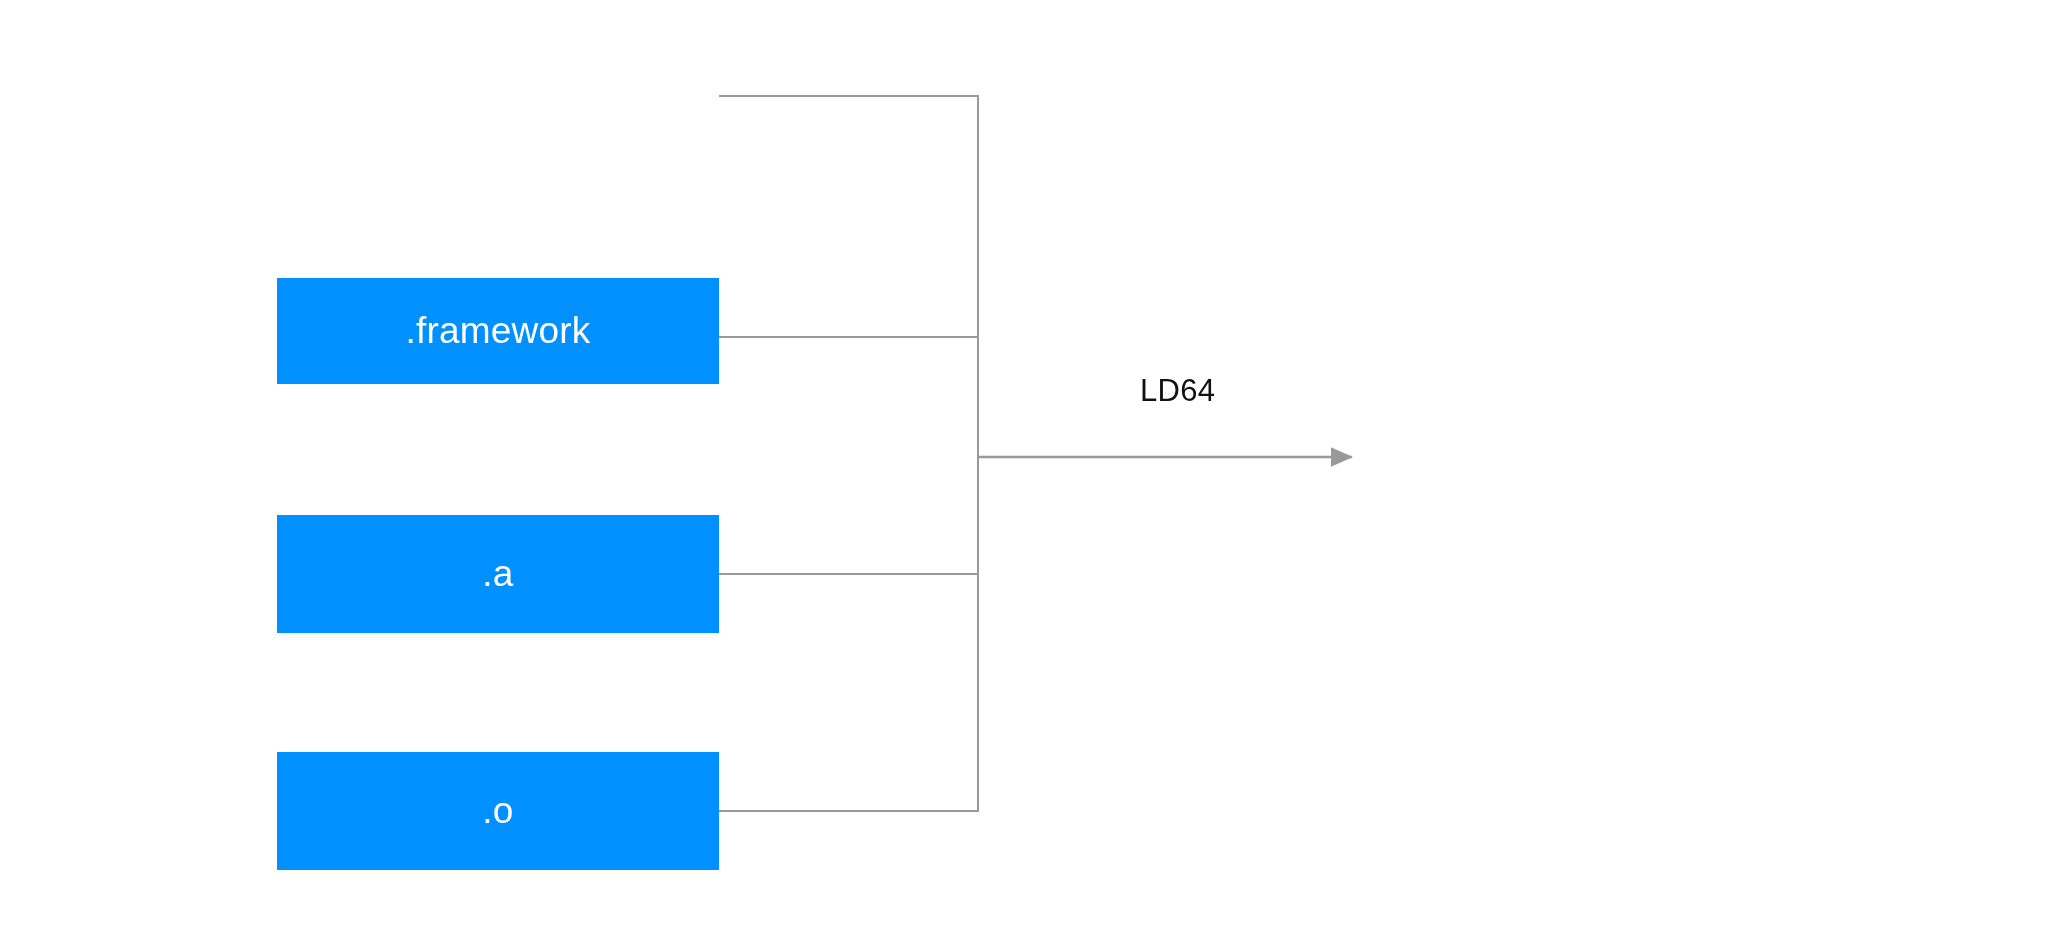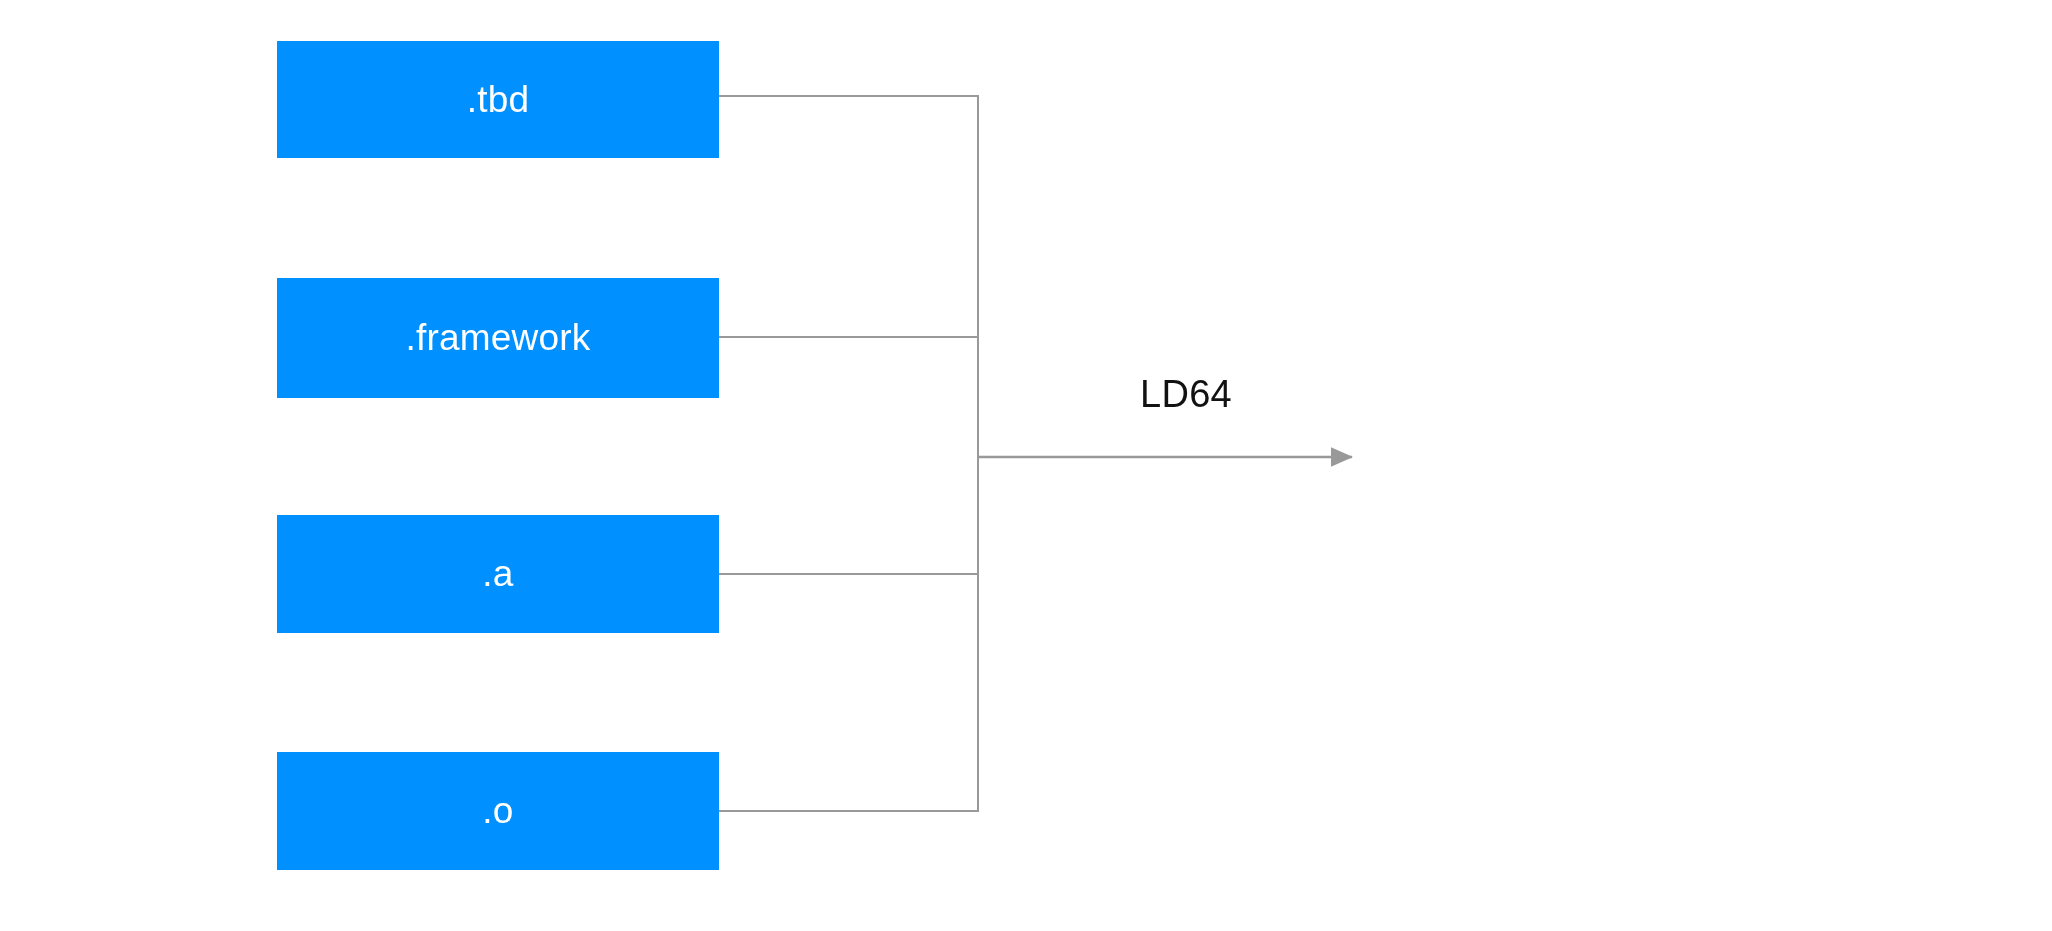--- a/index.html
+++ b/index.html
@@ -39,37 +39,37 @@
     letter-spacing: 0.2px;
     white-space: nowrap;
     user-select: none;
   }
   .node-input {
     left: 277px;
     width: 442px;
     font-size: 37px;
   }
   .node-tbd        { top: 41px;  height: 117px; }
-  .node-framework  { top: 278px; height: 120px; }
+  .node-framework  { top: 278px; height: 106px; }
   .node-a          { top: 515px; height: 118px; }
   .node-o          { top: 752px; height: 118px; }
   .node-output {
     left: 1360px;
     top: 397px;
     width: 432px;
     height: 120px;
     font-size: 37px;
   }
   .edge-label {
     position: absolute;
     left: 1140px;
     top: 373px;
     color: #121212;
     font-family: "Liberation Sans", sans-serif;
-    font-size: 38px;
+    font-size: 31px;
     font-weight: 400;
     letter-spacing: 0.3px;
     white-space: nowrap;
     user-select: none;
   }
 </style>
 </head>
 <body>
 
 <div id="canvas">
@@ -85,23 +85,20 @@
       <line x1="719" y1="96" x2="979" y2="96"></line>
       <line x1="719" y1="337" x2="979" y2="337"></line>
       <line x1="719" y1="574" x2="979" y2="574"></line>
       <line x1="719" y1="811" x2="979" y2="811"></line>
       <line x1="978" y1="95" x2="978" y2="812"></line>
     </g>
 
     <line x1="978" y1="457" x2="1352" y2="457" stroke="#999999" stroke-width="2.5" fill="none" marker-end="url(#arrowhead)"></line>
   </svg>
 
-  <div class="node node-input node-tbd" style="background:#0090ff">
-    <span>.tbd</span>
-  </div>
 
   <div class="node node-input node-framework" style="background:#0090ff">
     <span>.framework</span>
   </div>
 
   <div class="node node-input node-a" style="background:#0090ff">
     <span>.a</span>
   </div>
 
   <div class="node node-input node-o" style="background:#0090ff">

